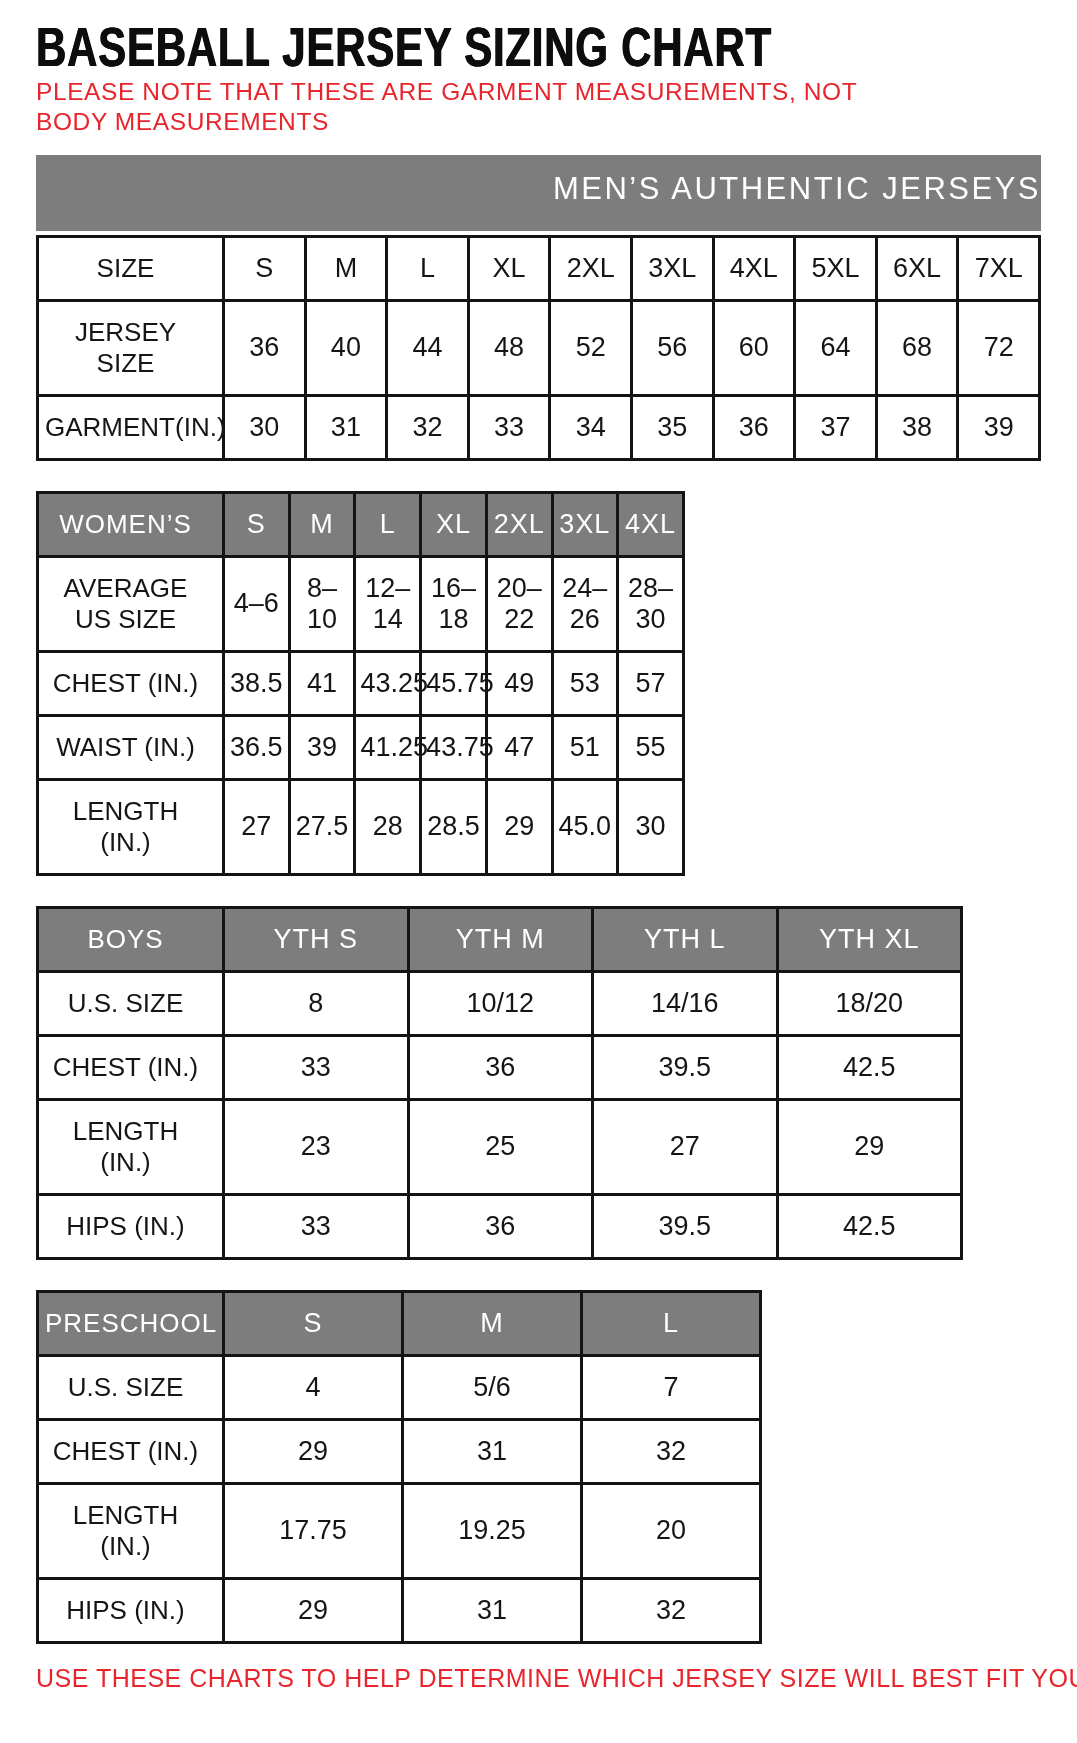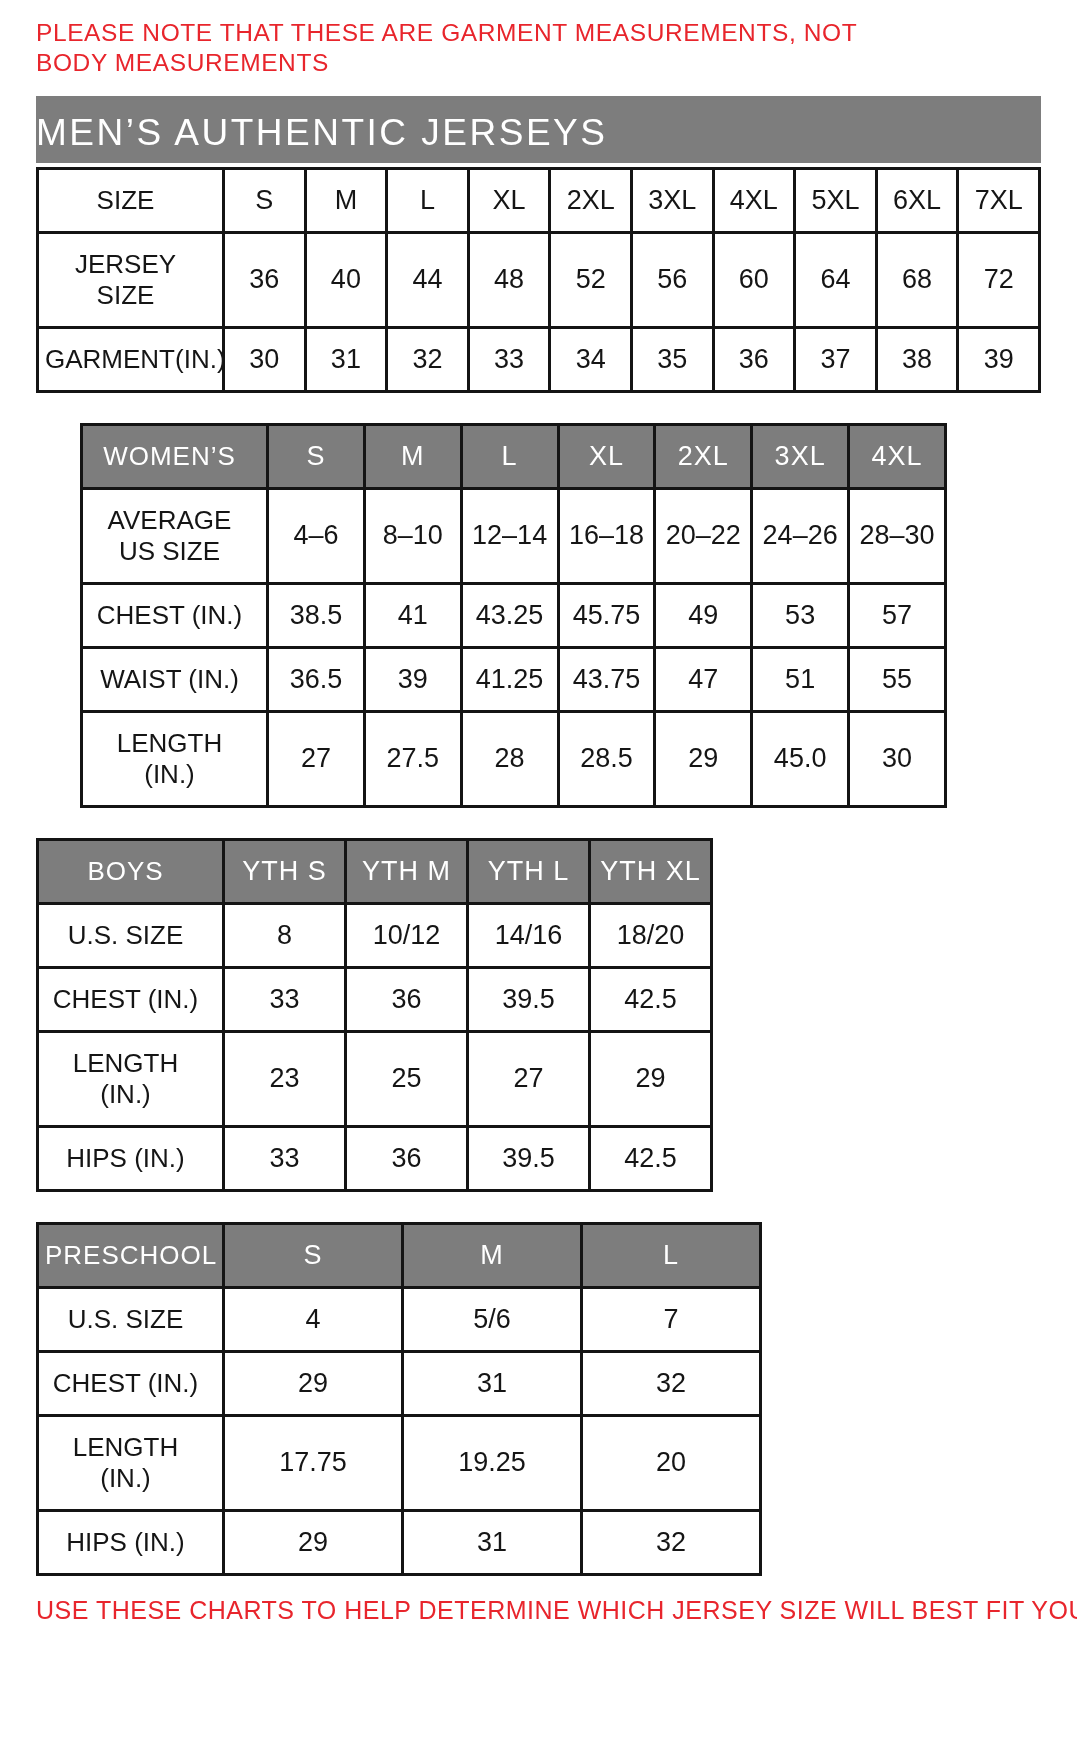--- a/index.html
+++ b/index.html
@@ -29,24 +29,24 @@
     max-width: 880px;
     color: var(--accent-red, #e8252c);
     font-size: 24.5px;
     line-height: 1.22;
     letter-spacing: 0.6px;
   }
 
   .table-title-bar {
     background: var(--header-gray, #7d7d7d);
     color: #ffffff;
-    text-align: left;
-    font-size: 37px;
+    text-align: right;
+    font-size: 31px;
     letter-spacing: 2.5px;
-    padding: 16px 0 9px 0;
+    padding: 16px 0 24px 0;
     margin-bottom: 4px;
   }
 
   table.size-table {
     border-collapse: collapse;
     table-layout: fixed;
     background: #ffffff;
   }
   .size-table td, .size-table th {
     border: 3px solid var(--border-black, #141414);
@@ -64,40 +64,41 @@
     padding-left: 6px;
     padding-right: 16px;
   }
   .size-table tr.gray-row th {
     background: var(--header-gray, #7d7d7d);
     color: #ffffff;
     letter-spacing: 1px;
   }
 
   .w-mens      { width: 1005px; }
-  .w-womens    { width: 867px; margin-left: 44px; }
-  .w-boys      { width: 677px; }
+  .w-womens    { width: 649px; }
+  .w-boys      { width: 927px; }
   .w-preschool { width: 726px; }
 
   .section-mens { margin-top: 18px; }
   .section { margin-top: 30px; }
 
   .footer-note {
     margin-top: 20px;
     color: var(--accent-red, #e8252c);
     font-size: 25px;
     letter-spacing: 0.5px;
     white-space: nowrap;
   }
 </style>
 </head>
 <body>
 
 <div class="page">
 
+  <h1><span class="main-title">BASEBALL JERSEY SIZING CHART</span></h1>
 
   <p class="note">PLEASE NOTE THAT THESE ARE GARMENT MEASUREMENTS, NOT BODY MEASUREMENTS</p>
 
   <section class="section-mens">
     <div class="table-title-bar w-mens">MEN’S AUTHENTIC JERSEYS</div>
     <table class="size-table w-mens">
       <tbody>
           <tr>
             <td class="row-label">SIZE</td>
             <td>S</td>

